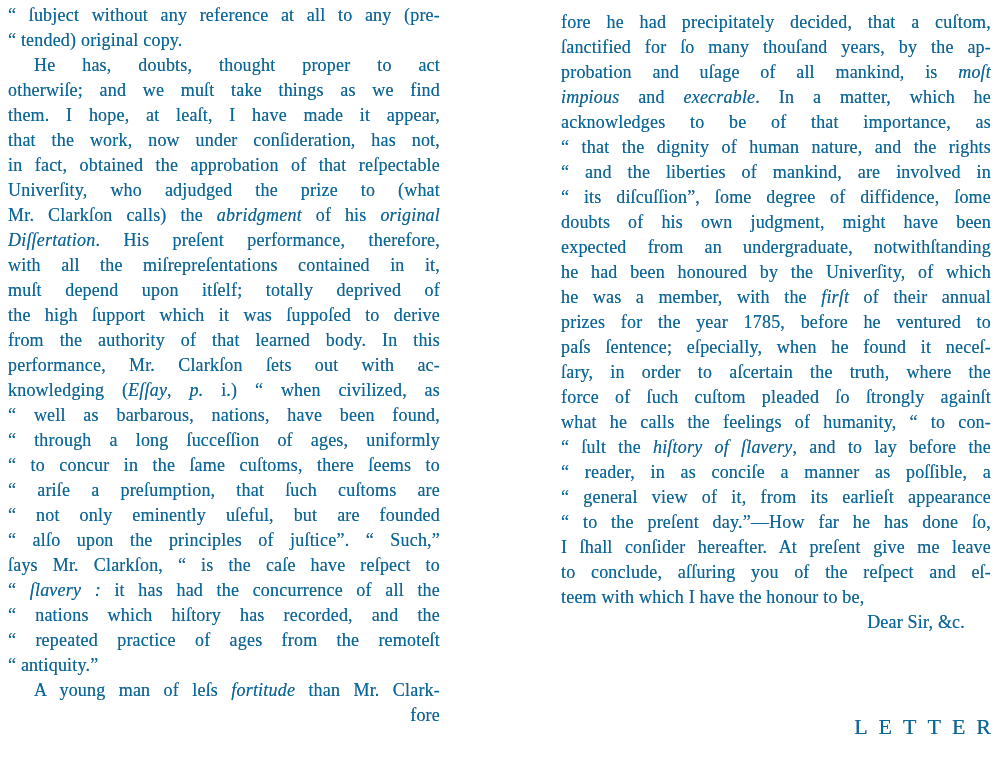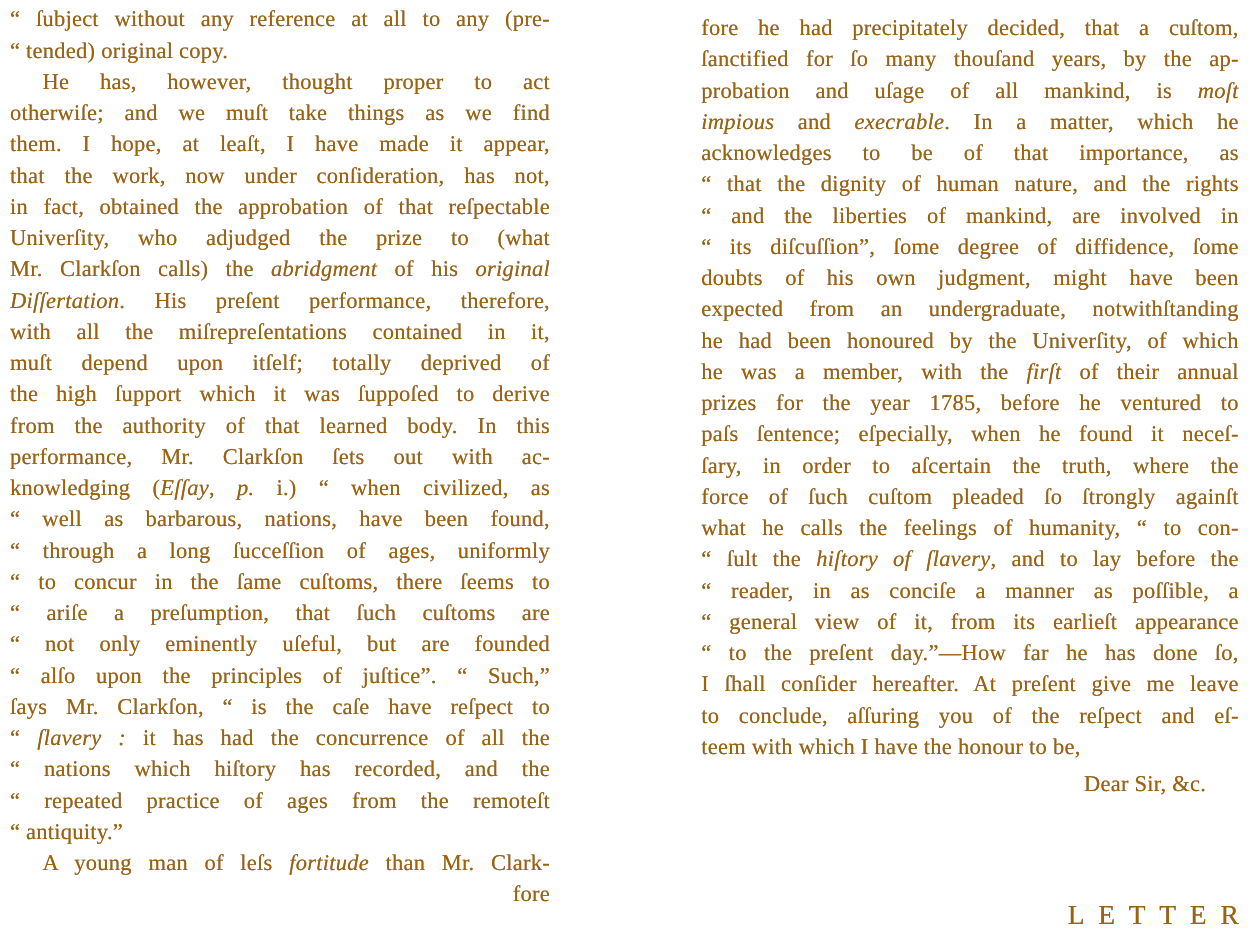--- a/index.html
+++ b/index.html
@@ -7,21 +7,21 @@
     padding: 0;
     background: #ffffff;
   }
   .page {
     position: relative;
     width: 1000px;
     height: 757px;
     background: #ffffff;
     overflow: hidden;
     font-family: "Liberation Serif", "DejaVu Serif", serif;
-    color: #a16207;
+    color: #0369a1;
   }
   .col {
     position: absolute;
     font-size: 18px;
     line-height: 25px;
     letter-spacing: 0.2px;
   }
   .col-left  { left: 8px;   top: 3px;  width: 432px; }
   .col-right { left: 561px; top: 10px;  width: 430px; }
   .line {
@@ -30,21 +30,20 @@
     text-align: justify;
     text-align-last: justify;
     
     text-shadow: 0 0 0.5px rgba(30,30,30,0.55);
   }
   .line.align-left  { text-align-last: left; }
   .line.align-right { text-align-last: right; }
   .line.ind { text-indent: 26px; }
   .line i { font-style: italic; }
   .signoff {
-    margin-top: 5px;
     height: 25px;
     text-align: right;
     padding-right: 26px;
     text-shadow: 0 0 0.5px rgba(30,30,30,0.55);
   }
   .catchword-letter {
     margin-top: 79px;
     height: 26px;
     text-align: right;
     font-size: 22px;
@@ -54,21 +53,21 @@
   }
 </style>
 </head>
 <body>
 
 <div class="page">
 
   <div class="col col-left" id="left-col">
       <div class="line"><span>“ ſubject without any reference at all to any (pre-</span></div>
       <div class="line align-left"><span>“ tended) original copy.</span></div>
-      <div class="line ind"><span>He has, however, thought proper to act</span></div>
+      <div class="line ind"><span>He has, doubts, thought proper to act</span></div>
       <div class="line"><span>otherwiſe; and we muſt take things as we find</span></div>
       <div class="line"><span>them. I hope, at leaſt, I have made it appear,</span></div>
       <div class="line"><span>that the work, now under conſideration, has not,</span></div>
       <div class="line"><span>in fact, obtained the approbation of that reſpectable</span></div>
       <div class="line"><span>Univerſity, who adjudged the prize to (what</span></div>
       <div class="line"><span>Mr. Clarkſon calls) the </span><i>abridgment</i><span> of his </span><i>original</i></div>
       <div class="line"><i>Diſſertation</i><span>. His preſent performance, therefore,</span></div>
       <div class="line"><span>with all the miſrepreſentations contained in it,</span></div>
       <div class="line"><span>muſt depend upon itſelf; totally deprived of</span></div>
       <div class="line"><span>the high ſupport which it was ſuppoſed to derive</span></div>

